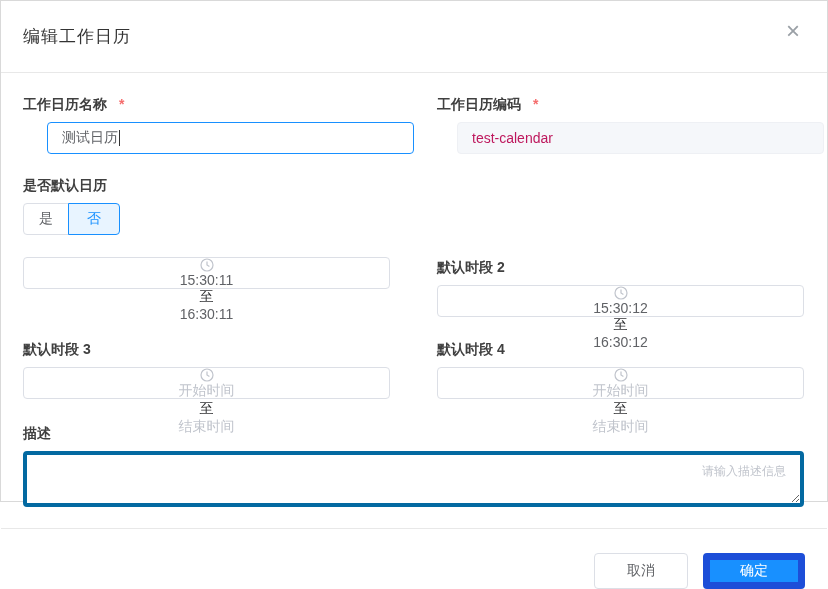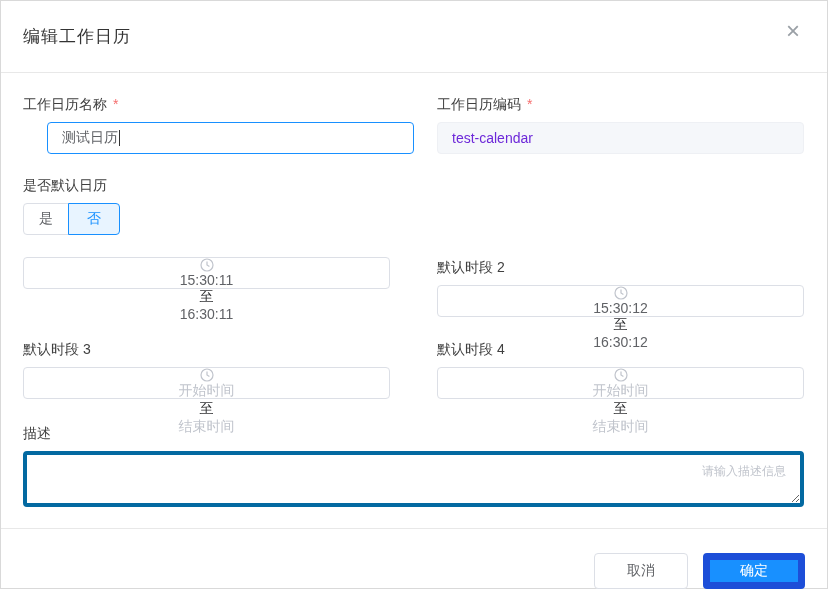--- a/index.html
+++ b/index.html
@@ -3,21 +3,21 @@
 <meta charset="utf-8">
 <style>
   * { box-sizing: border-box; margin: 0; padding: 0; }
   html, body { background: #ffffff; }
   body {
     font-family: "Liberation Sans", "DejaVu Sans", sans-serif;
     width: 828px; height: 589px;
     color: #333;
   }
   .dialog {
-    width: 828px; height: 589px;
+    width: 828px; height: 502px;
     background: #fff;
     border: 1px solid #d9d9d9;
     display: flex; flex-direction: column;
     position: relative;
   }
   
   .dialog-header {
     height: 72px; flex: 0 0 72px;
     border-bottom: 1px solid #e8e8e8;
     display: flex; align-items: center;
@@ -36,35 +36,36 @@
   
   .dialog-body { padding: 21px 23px 0 22px; flex: 1 1 auto; }
   .grid-2 {
     display: grid;
     grid-template-columns: 1fr 1fr;
     column-gap: 47px;
   }
   .field-label {
     font-size: 14px; color: #404040;
     line-height: 20px; margin-bottom: 8px;
-    display: flex; align-items: flex-end; gap: 6px;
+    display: flex; align-items: flex-end; gap: 12px; font-weight: bold;
   }
   .required-mark { color: #f56c6c; font-size: 14px; }
   .input-like {
     height: 32px; width: 100%;
     border: 1px solid #dcdfe6; border-radius: 4px;
     display: flex; align-items: center;
     padding: 0 14px;
     font-size: 14px; color: #606266;
     background: #fff;
   }
   .input-focused { border-color: #1890ff; margin-left: 24px; }
   .input-disabled {
-    background: #f5f7fa; border-color: #eef0f4; color: #6d28d9;
+    background: #f5f7fa; border-color: #eef0f4; color: #be185d;
     cursor: not-allowed;
+    margin-left: 20px;
   }
   .text-caret {
     display: inline-block; width: 1px; height: 16px;
     background: #333; margin-left: 1px; vertical-align: middle;
   }
   .section { margin-top: 21px; }
   
   .toggle-group { display: inline-flex; }
   .toggle-btn {
     height: 32px; background: #fff;

